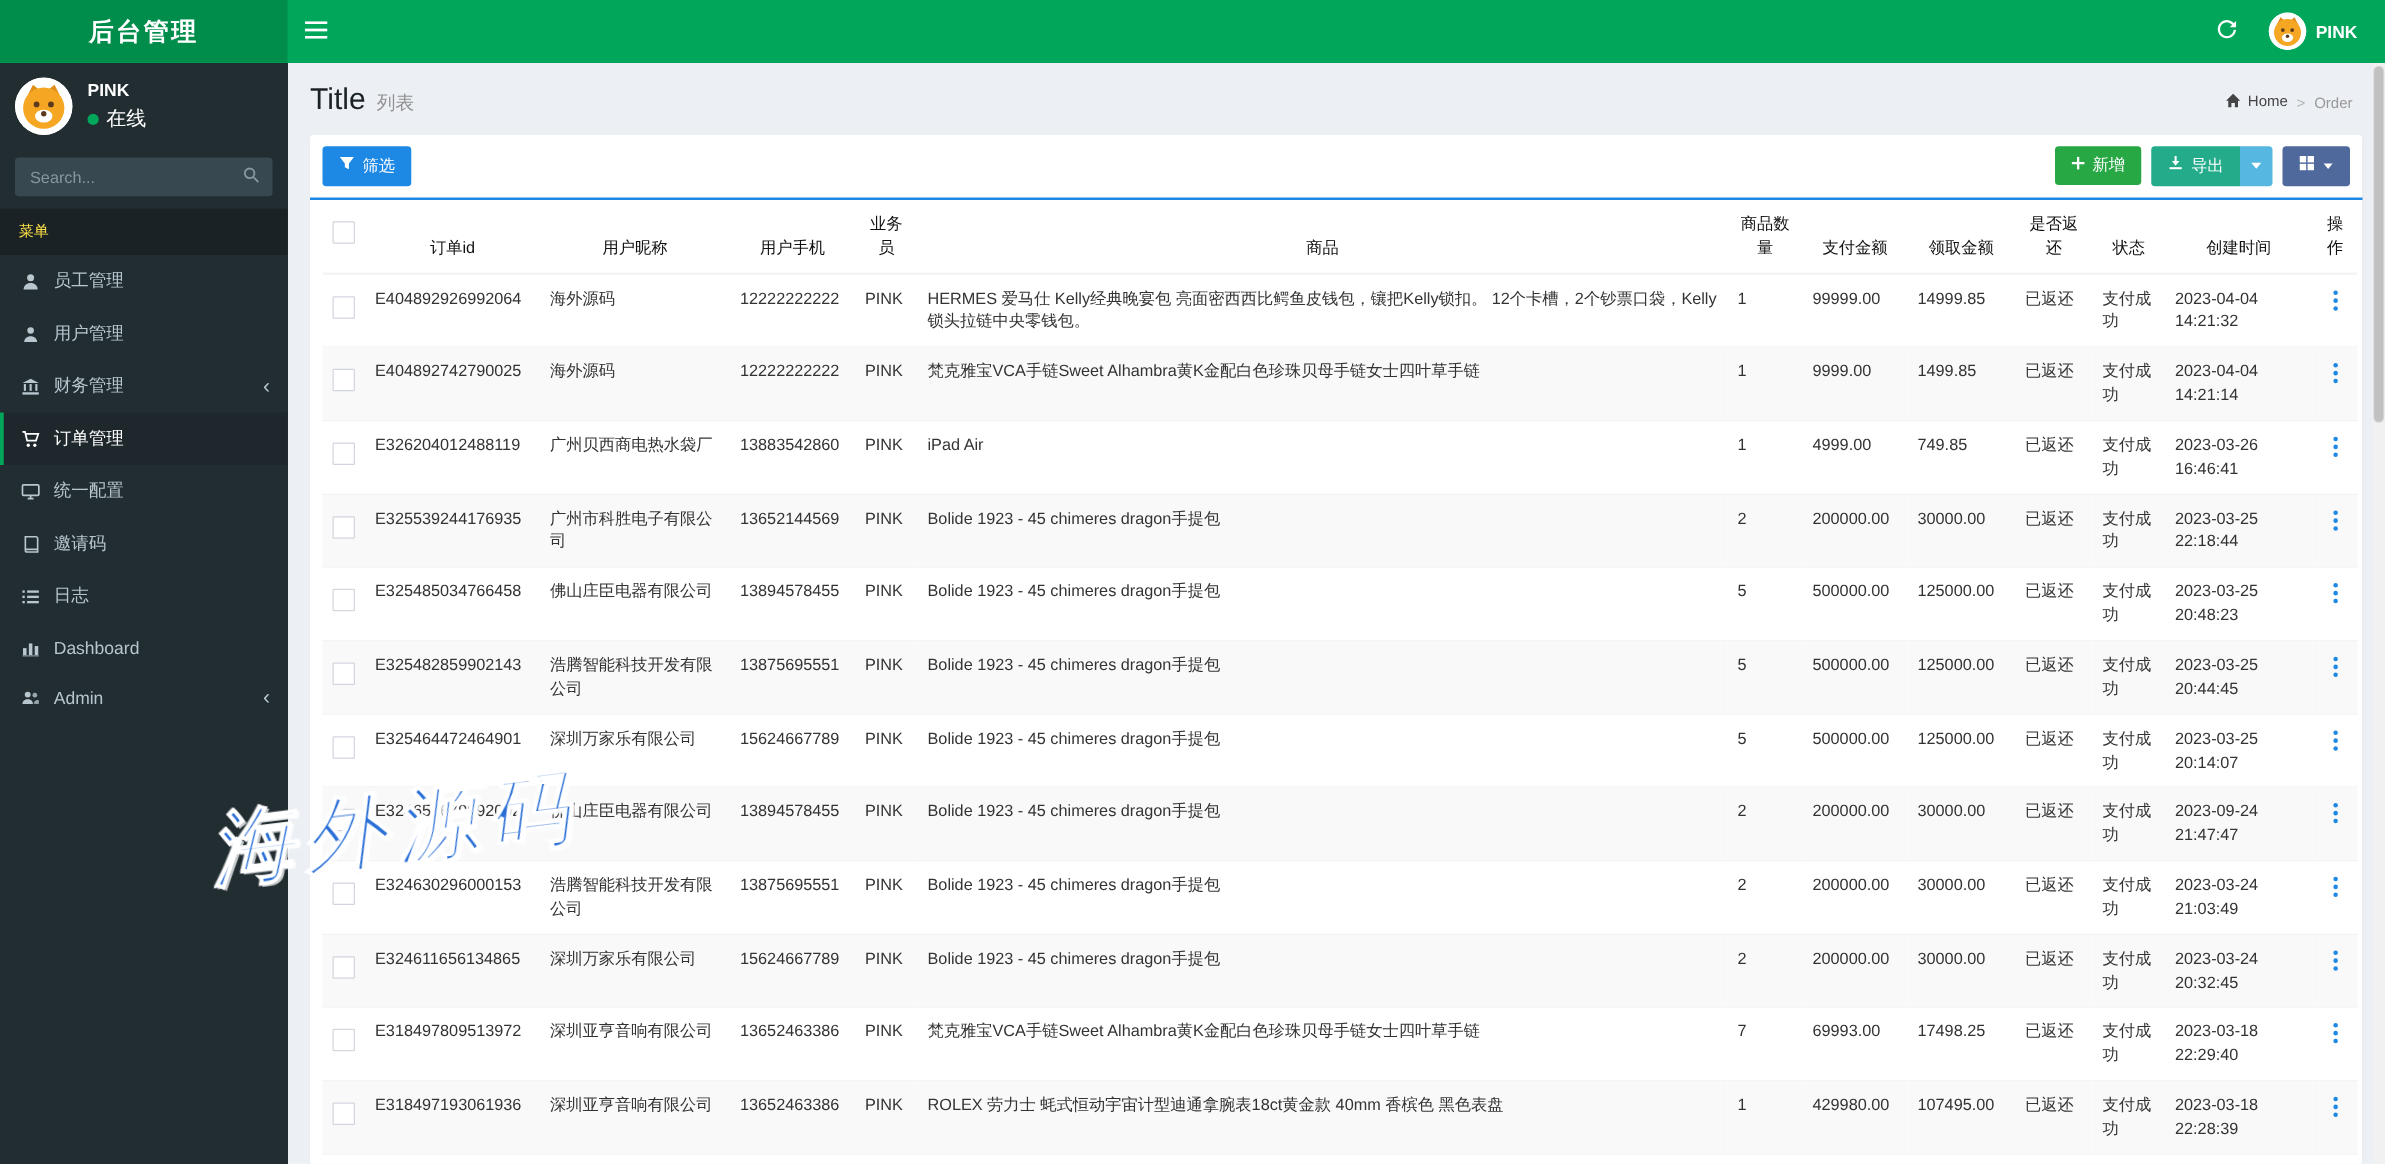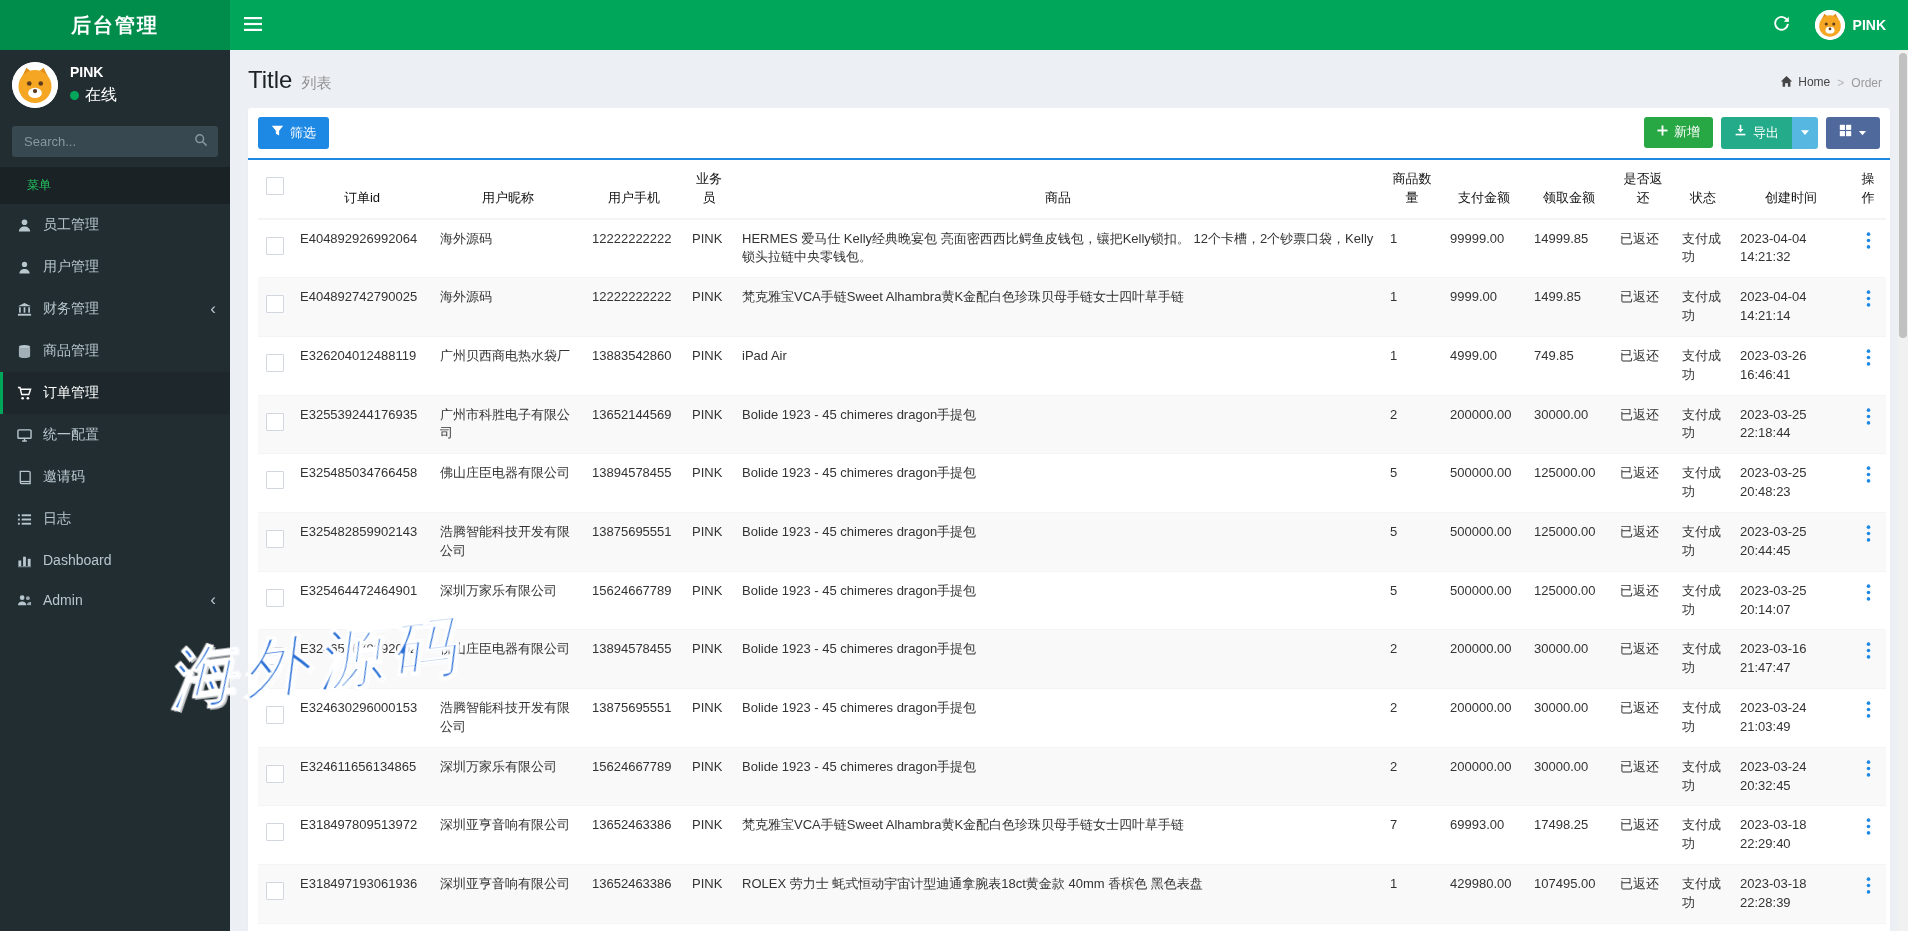--- a/index.html
+++ b/index.html
@@ -21,21 +21,21 @@
   .sidebar{position:fixed;top:50px;left:0;bottom:0;width:230px;background:#222d32;z-index:40}
   .user-panel{display:flex;gap:12px;padding:12px 12px;align-items:center}
   .user-avatar{width:46px;height:46px}
   .user-name{color:#fff;font-size:14px;font-weight:bold;margin-bottom:5px}
   .user-status{color:#fff;font-size:16px;display:flex;align-items:center;gap:6px}
   .status-dot{width:9px;height:9px;border-radius:50%;background:#00a65a;display:inline-block}
   .sidebar-search{display:flex;margin:6px 12px 10px}
   .sidebar-search input{flex:1;min-width:0;background:#374850;border:none;outline:none;color:#ccc;font-size:13px;padding:8px 12px;border-radius:3px 0 0 3px;font-family:Liberation Sans, sans-serif}
   .sidebar-search input::placeholder{color:#86979f}
   .sidebar-search button{background:#374850;border:none;width:34px;border-radius:0 3px 3px 0;cursor:pointer;display:flex;align-items:center;justify-content:center}
-  .menu-header{color:#22c55e;background:#1a2226;font-size:12px;padding:10px 27px}
+  .menu-header{color:#fde047;background:#1a2226;font-size:12px;padding:10px 15px}
   .menu{list-style:none}
   .menu-item{display:flex;align-items:center;gap:10px;padding:12px 14px 12px 12px;color:#b8c7ce;font-size:14px;cursor:pointer;border-left:3px solid transparent}
   .menu-item.active{color:#fff;background:#1e282c;border-left-color:#00a65a}
   .mi-icon{width:18px;display:flex;justify-content:center;align-items:center}
   .mi-chev{margin-left:auto;font-size:17px;line-height:.8;color:inherit}
 
   
   .content{margin-left:230px;padding-top:50px;height:931px;overflow:hidden}
   .content-header{display:flex;align-items:baseline;padding:16px 26px 6px 18px}
   .page-title{font-size:24px;font-weight:normal;color:#1a2226}
@@ -172,29 +172,20 @@
           <svg width="15" height="15" viewBox="0 0 16 16" fill="currentColor">
             <path d="M8 1 15 4.6H1z"></path>
             <rect x="2.2" y="5.6" width="1.8" height="5.8"></rect>
             <rect x="7.1" y="5.6" width="1.8" height="5.8"></rect>
             <rect x="12" y="5.6" width="1.8" height="5.8"></rect>
             <rect x="1" y="12.6" width="14" height="2"></rect>
           </svg>
         </span>
         <span class="mi-label">财务管理</span>
         <span class="mi-chev">‹</span>
-      </li>
-      <li class="menu-item">
-        <span class="mi-icon">
-          <svg width="15" height="15" viewBox="0 0 16 16" fill="currentColor">
-            <ellipse cx="8" cy="3" rx="6" ry="2"></ellipse>
-            <path d="M2 3v10c0 1.1 2.7 2 6 2s6-.9 6-2V3c0 1.1-2.7 2-6 2S2 4.1 2 3z" opacity=".85"></path>
-          </svg>
-        </span>
-        <span class="mi-label">商品管理</span>
       </li>
       <li class="menu-item active">
         <span class="mi-icon">
           <svg width="15" height="15" viewBox="0 0 16 16">
             <path d="M1 1.6h2.2L5 9h7.6l1.9-5.6H4" fill="none" stroke="currentColor" stroke-width="1.5"></path>
             <circle cx="6" cy="13" r="1.4" fill="currentColor"></circle>
             <circle cx="11.6" cy="13" r="1.4" fill="currentColor"></circle>
           </svg>
         </span>
         <span class="mi-label">订单管理</span>
@@ -505,21 +496,21 @@
               <td>E324656679992002</td>
               <td>佛山庄臣电器有限公司</td>
               <td>13894578455</td>
               <td>PINK</td>
               <td>Bolide 1923 - 45 chimeres dragon手提包</td>
               <td>2</td>
               <td>200000.00</td>
               <td>30000.00</td>
               <td>已返还</td>
               <td>支付成功</td>
-              <td>2023-03-16 21:47:47</td>
+              <td>2023-09-24 21:47:47</td>
               <td class="c-ops"><span class="dots-btn"><svg width="5" height="17" viewBox="0 0 4 16" fill="#1e88e5">
                     <circle cx="2" cy="2" r="1.7"></circle>
                     <circle cx="2" cy="8" r="1.7"></circle>
                     <circle cx="2" cy="14" r="1.7"></circle>
                   </svg></span></td>
             </tr>
             <tr>
               <td class="c-check"><span class="icheck"></span></td>
               <td>E324630296000153</td>
               <td>浩腾智能科技开发有限公司</td>

